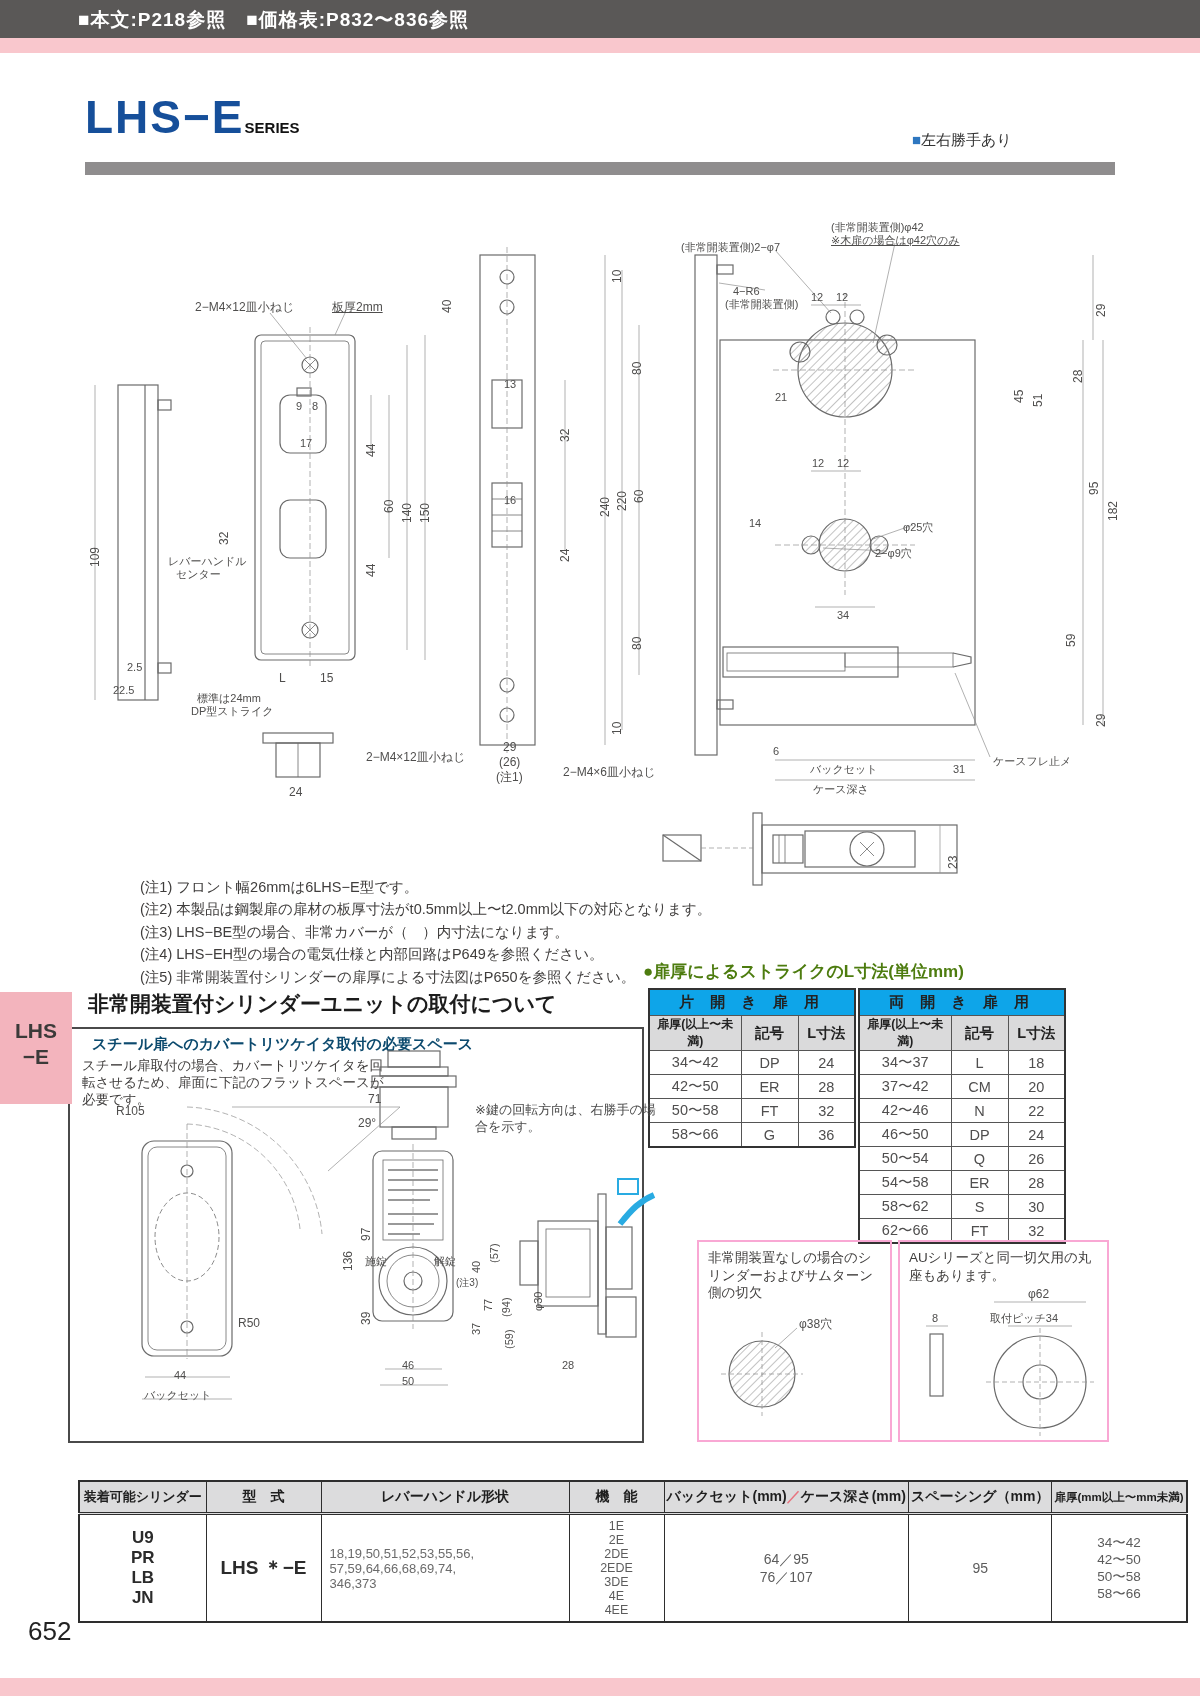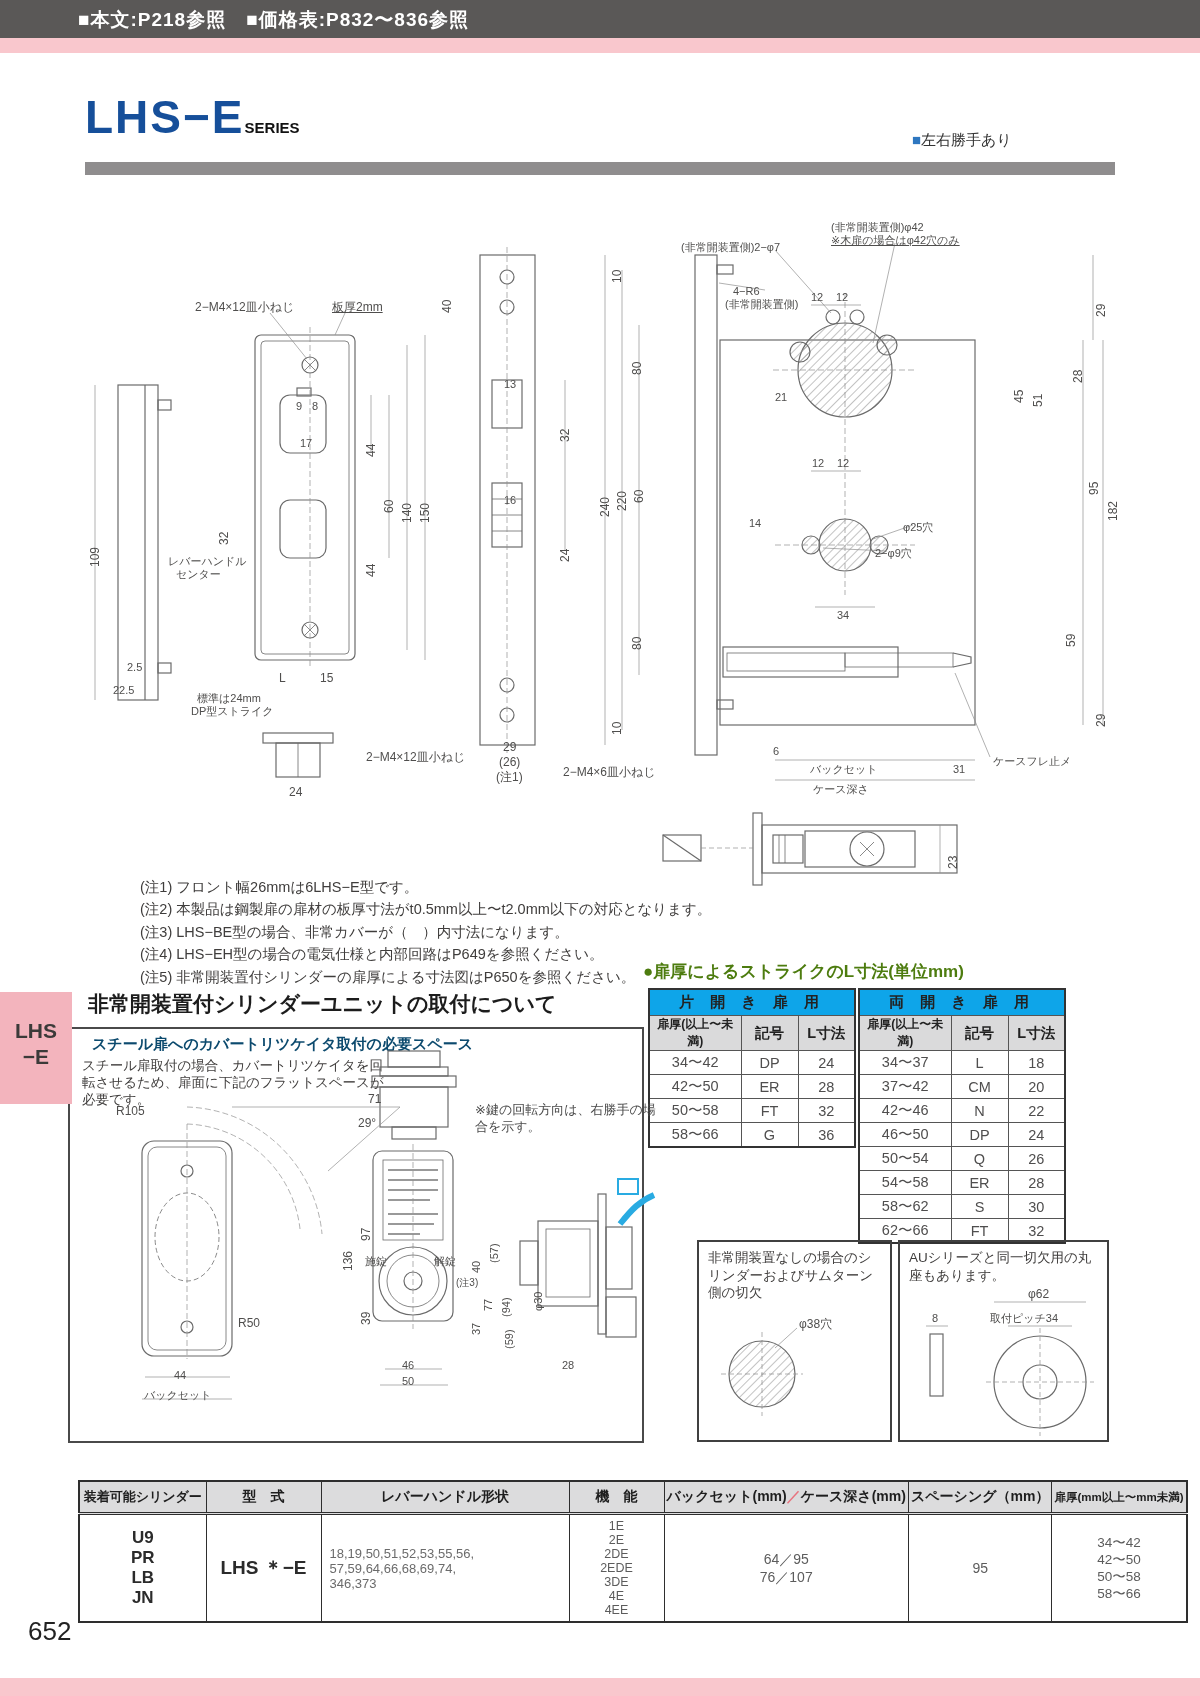--- a/index.html
+++ b/index.html
@@ -32,21 +32,21 @@
   
   .strike-heading{left:643px;top:960px;font-size:17px;font-weight:bold;color:#4d7c0f;}
   table.stk{position:absolute;border-collapse:collapse;table-layout:fixed;background:#fff;}
   table.stk td,table.stk th{border:1px solid #555;text-align:center;padding:0;color:#4f4e4e;font-size:14.5px;}
   table.stk .ttl{background:#0ea5e9;font-weight:bold;letter-spacing:6px;color:#222;height:25px;font-size:15px;}
   table.stk .hdr{background:#dadadb;font-weight:bold;color:#222;height:25px;}
   table.stk .hdr.small{font-size:12px;}
   table.stk tr.data td{height:23px;}
   table.stk{border:2px solid #333;}
   
-  .cut-box{border:2px solid #404040;}
+  .cut-box{border:2px solid #f9a8d4;}
   .cut-text{left:9px;top:7px;font-size:13.5px;color:#3f3d3c;line-height:17.5px;}
   
   table.spec{position:absolute;left:78px;top:1480px;border-collapse:collapse;table-layout:fixed;border:2px solid #2e2e2e;}
   table.spec th{background:#dcdcdd;border:1px solid #2e2e2e;border-bottom:3px double #2e2e2e;font-size:14px;color:#1e1e1e;height:30px;padding:0 2px;white-space:nowrap;}
   table.spec td{border:1px solid #2e2e2e;text-align:center;vertical-align:middle;padding:4px 2px;}
   .cyl-line{font-size:17px;font-weight:bold;color:#2b2b2b;line-height:20px;}
   .model-cell{font-size:19px;font-weight:bold;color:#2b2b2b;}
   .lever-line{font-size:13px;color:#6b6b6b;text-align:left;line-height:15px;padding-left:6px;}
   .func-line{font-size:12.5px;color:#5c5c5c;line-height:14px;}
   .bk-line{font-size:14px;color:#5c5c5c;line-height:18px;}

